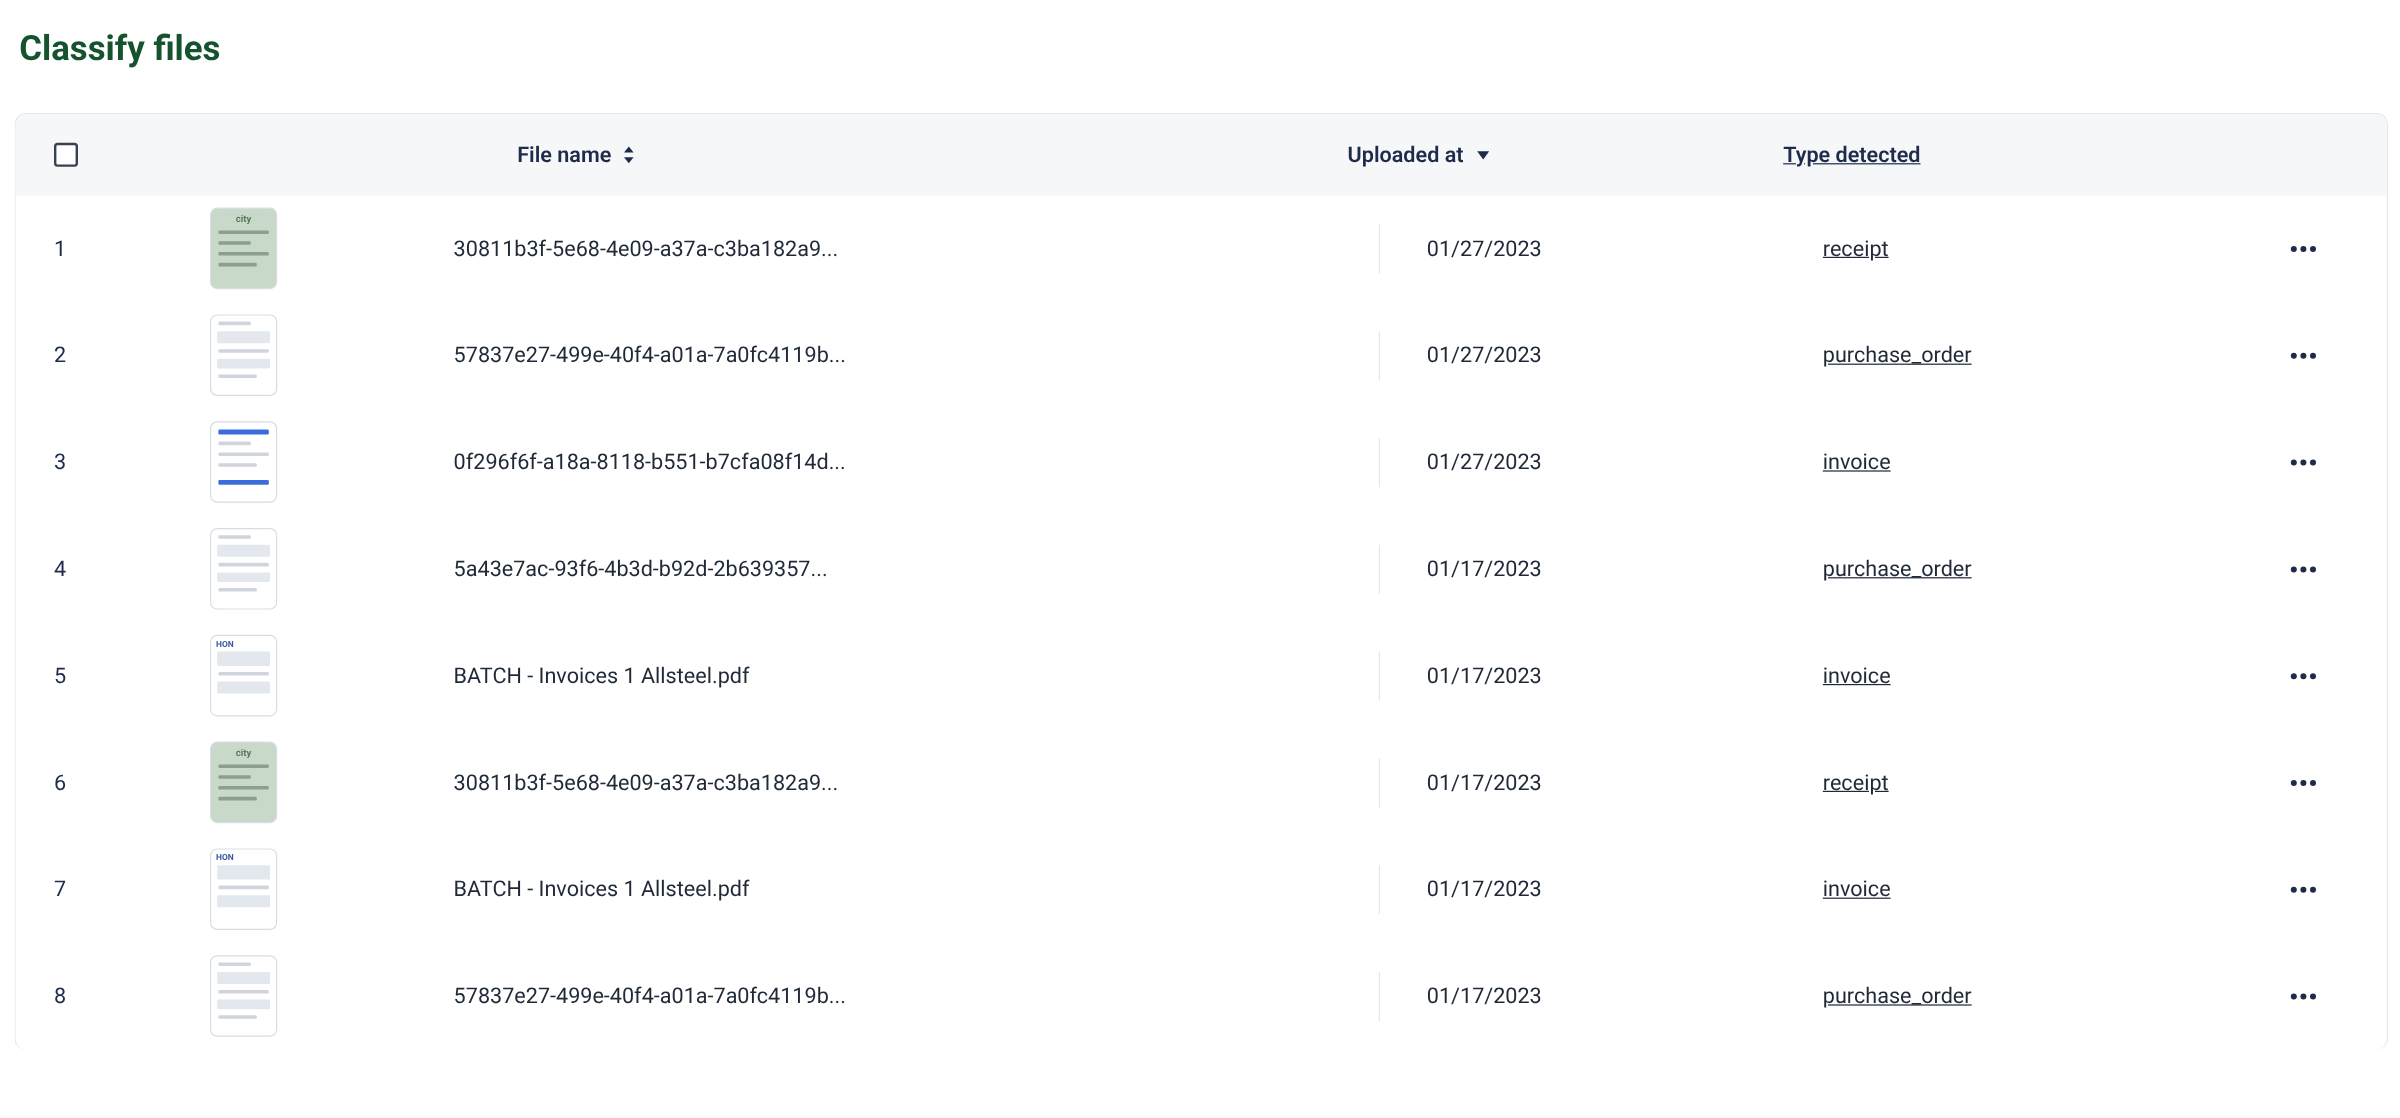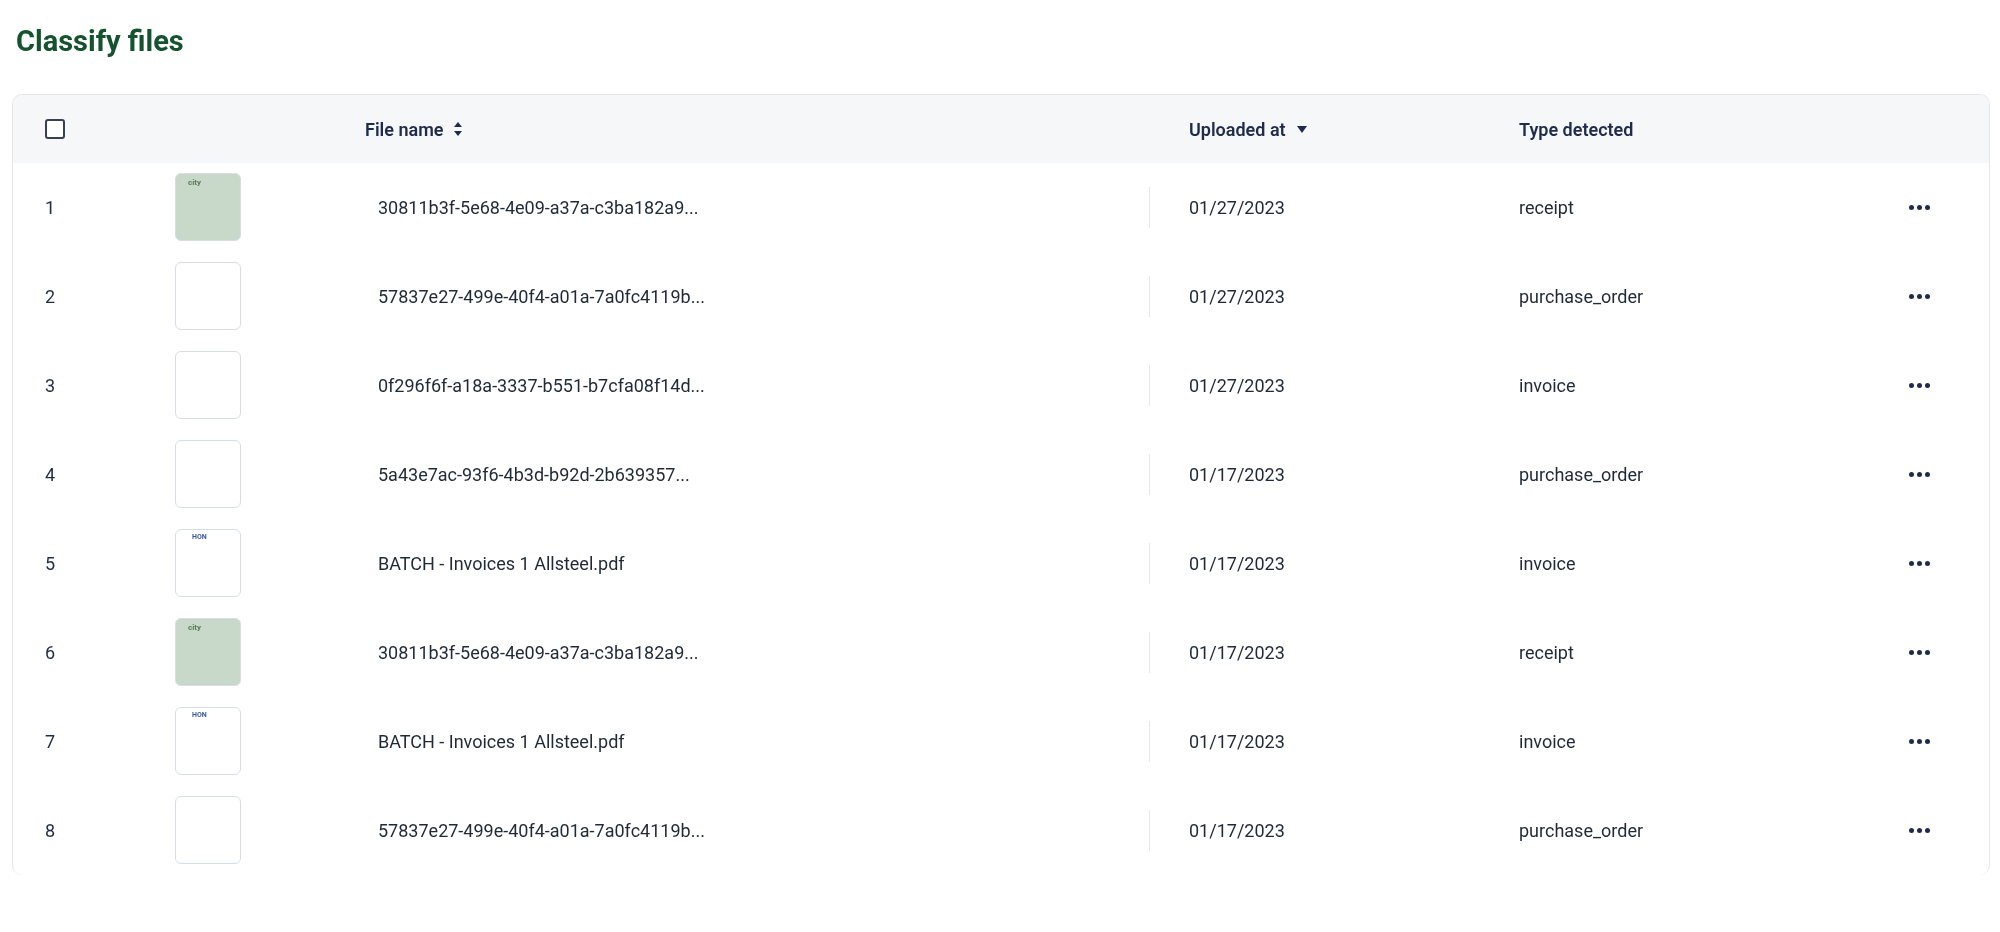--- a/index.html
+++ b/index.html
@@ -27,26 +27,27 @@
     }
     .thead {
       display: flex;
       align-items: center;
       background: #f6f7f9;
       height: 68px;
       padding: 0 40px 0 32px;
       font-size: 18px;
       font-weight: 600;
       color: #1f2b4a;
+      gap: 33px;
     }
     .col-check { width: 130px; display:flex; align-items:center; }
     .col-thumb { width: 190px; }
     .col-name  { flex: 1; min-width: 0; padding-right: 40px; }
     .col-date  { width: 330px; }
-    .col-type  { width: 370px; }
+    .col-type  { width: 370px; text-decoration: underline; }
     .col-actions { width: 60px; display:flex; justify-content:center; align-items:center; }
 
     .col-name.header, .col-date.header {
       display: flex;
       align-items: center;
       gap: 10px;
       cursor: pointer;
     }
 
     .checkbox {
@@ -81,30 +82,29 @@
       content: "";
       position: absolute;
       left: -40px;
       top: -10px;
       bottom: -10px;
       width: 1px;
       background: #e5e7eb;
     }
 
     .thumb {
-      width: 66px;
+      width: 56px;
       height: 68px;
       border: 1px solid #d8dde5;
       border-radius: 6px;
       background: #fff;
       overflow: hidden;
       display: flex;
-      flex-direction: row;
+      flex-direction: column;
       justify-content: flex-start;
-      padding-left: 12px;
     }
     .thumb.receipt { background: #c8d8c9; }
     .thumb-line { height: 3px; background: #d0d5dd; margin: 3px 6px; border-radius:1px; }
     .thumb-line.short { width: 50%; }
     .thumb-line.w60 { width:60%; }
     .thumb-line.blue { background:#3b6cdd; }
     .thumb-head {
       font-size: 8px;
       text-align:center;
       color:#5a7a5a;
@@ -232,21 +232,21 @@
           <div class="col-thumb">
             <div class="thumb">
               <div class="thumb-line blue" style="margin-top:6px;height:4px"></div>
               <div class="thumb-line short"></div>
               <div class="thumb-line"></div>
               <div class="thumb-line w60"></div>
               <div class="thumb-line blue" style="height:4px;margin-top:8px"></div>
             </div>
           </div>
           <div class="col-name">
-            <div class="filename">0f296f6f-a18a-3337-b551-b7cfa08f14d...</div>
+            <div class="filename">0f296f6f-a18a-8118-b551-b7cfa08f14d...</div>
           </div>
           <div class="col-date cell"><span>01/27/2023</span></div>
           <div class="col-type"><span>invoice</span></div>
           <div class="col-actions">
             <div class="actions-btn">
               <span class="dots">
                 <span></span>
                 <span></span>
                 <span></span>
               </span>

